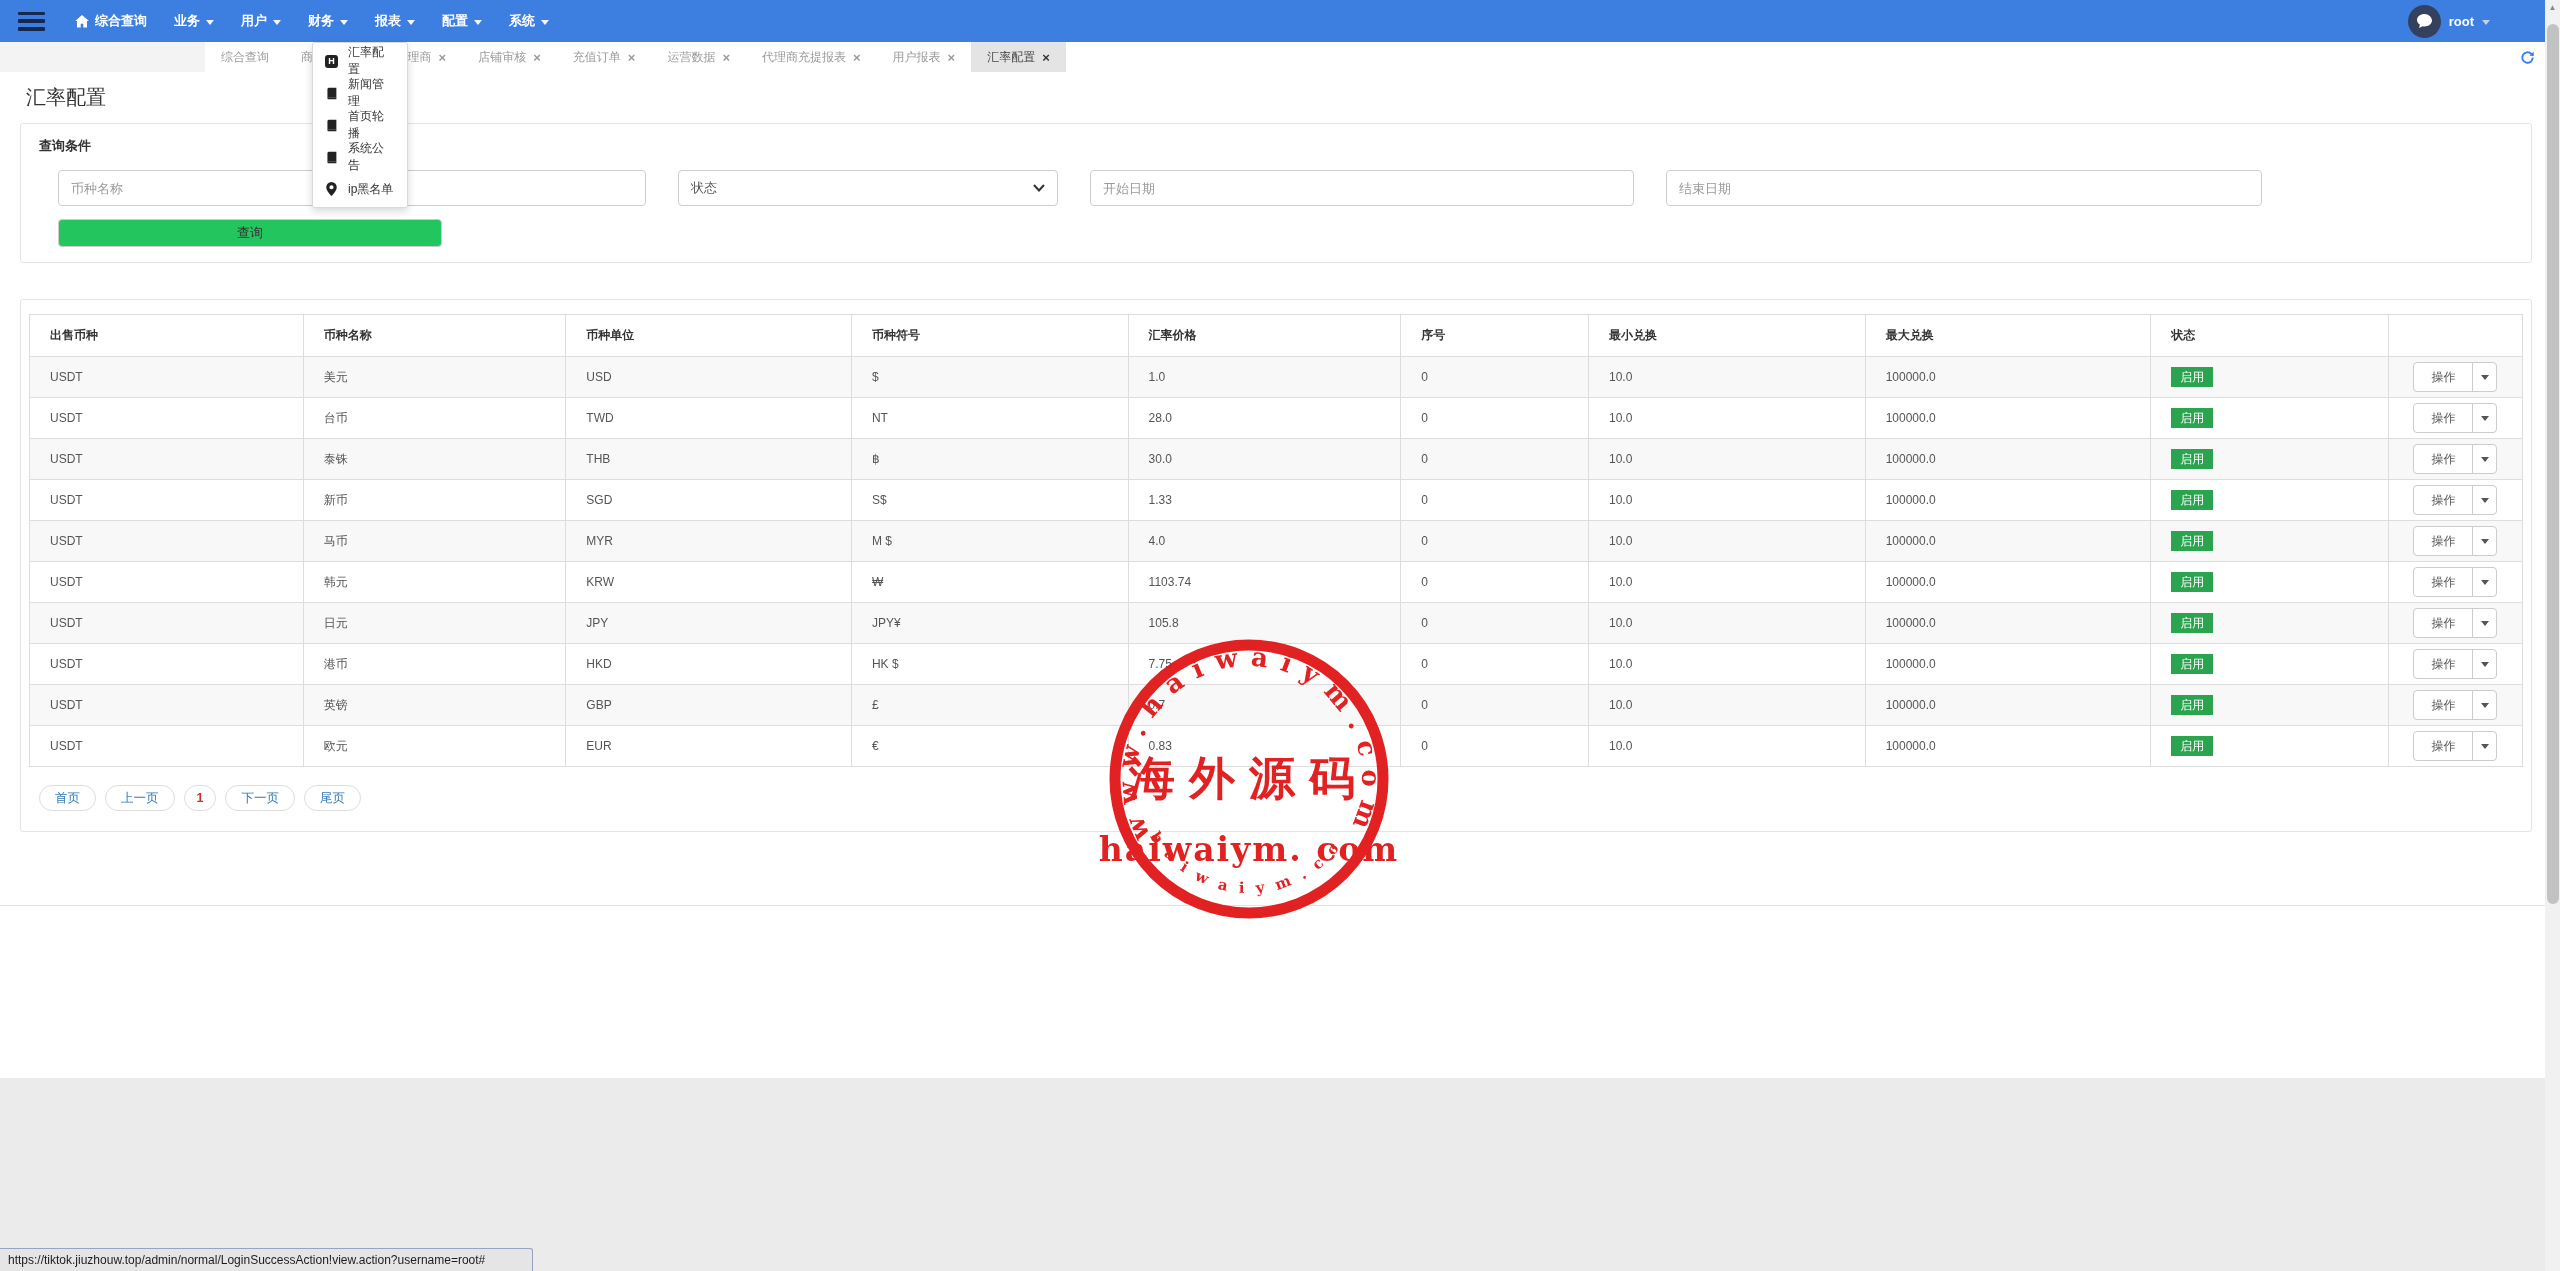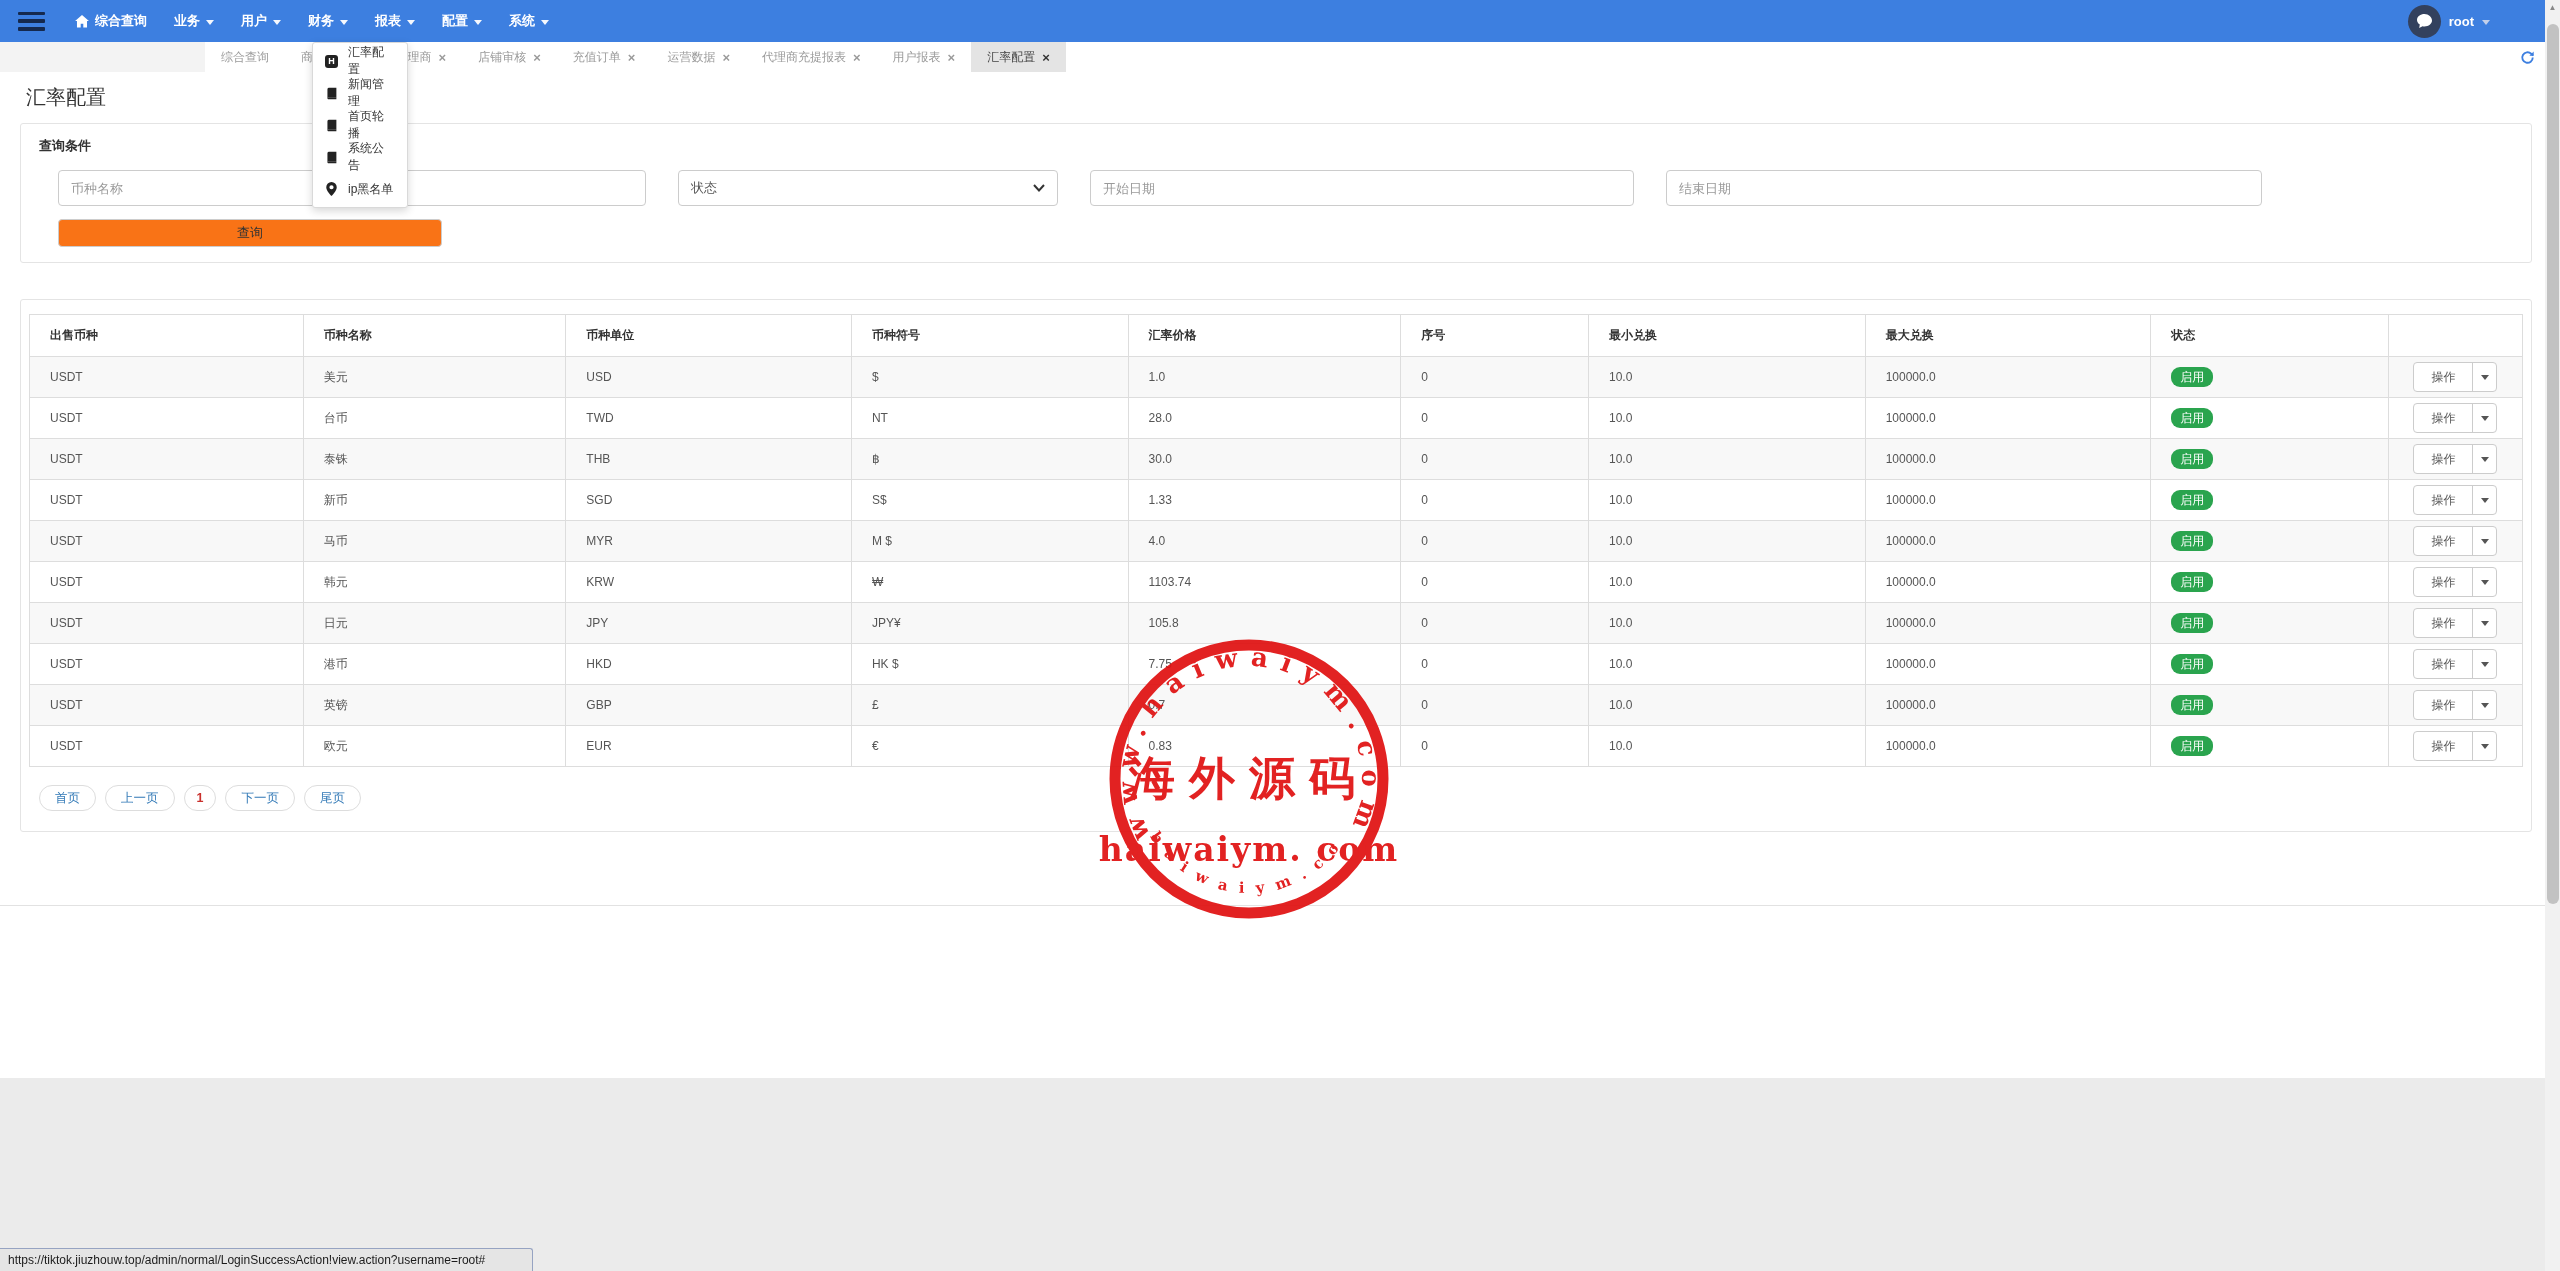--- a/index.html
+++ b/index.html
@@ -39,28 +39,28 @@
   
   .main{padding:8px 28px 0 20px;}
   .page-title{font-size:20px;font-weight:500;color:#333;margin:4px 0 12px 6px;}
   .card{border:1px solid #e4e4e4;border-radius:3px;background:#fff;}
   .card-title{font-size:13px;font-weight:700;color:#333;margin:13px 0 0 18px;}
   .form-row{display:flex;gap:32px;margin:15px 28px 0 37px;}
   .q-input{height:36px;border:1px solid #ccc;border-radius:4px;font-size:13px;color:#333;padding:0 12px;outline:none;font-family:inherit;}
   .q-input::placeholder{color:#9a9a9a;}
   .w1{width:588px;}.w3{width:544px;}.w4{width:596px;}
   .select-box{width:380px;height:36px;border:1px solid #ccc;border-radius:4px;display:flex;align-items:center;justify-content:space-between;padding:0 12px;font-size:13px;color:#555;cursor:pointer;background:#fff;}
-  .query-btn{display:block;margin:13px 0 15px 37px;width:384px;height:28px;background:#f97316;border:1px solid #ccc;border-radius:4px;font-size:13px;color:#333;cursor:pointer;font-family:Liberation Serif, serif;}
+  .query-btn{display:block;margin:13px 0 15px 37px;width:384px;height:28px;background:#22c55e;border:1px solid #ccc;border-radius:4px;font-size:13px;color:#333;cursor:pointer;font-family:Liberation Serif, serif;}
   .results-card{margin-top:36px;padding-bottom:18px;}
   table{border-collapse:collapse;margin:14px 8px 0 8px;table-layout:fixed;}
   th,td{border:1px solid #ddd;font-size:12px;text-align:left;padding:0 20px;overflow:hidden;white-space:nowrap;}
   th{height:42px;color:#333;font-weight:700;}
   td{height:41px;color:#555;}
   tbody tr:nth-child(odd){background:#f8f8f8;}
-  .badge{display:inline-block;background:var(--c-badge_green,#2aa44e);color:#fff;font-size:12px;padding:3px 9px;border-radius:9px;line-height:1.2;}
+  .badge{display:inline-block;background:var(--c-badge_green,#2aa44e);color:#fff;font-size:12px;padding:3px 9px;border-radius:0;line-height:1.2;}
   .action-cell{text-align:center;padding:0 8px;}
   .action-btn{display:inline-flex;height:30px;border:1px solid #ccc;border-radius:4px;background:#fff;overflow:hidden;cursor:pointer;vertical-align:middle;}
   .action-label{display:flex;align-items:center;padding:0 17px;font-size:12px;color:#555;}
   .action-caret{display:flex;align-items:center;justify-content:center;width:24px;border-left:1px solid #ccc;}
   .action-caret i{width:0;height:0;border-left:4px solid transparent;border-right:4px solid transparent;border-top:5px solid #555;}
   .pagination{display:flex;gap:9px;margin:18px 0 2px 18px;}
   .page-pill{display:flex;align-items:center;justify-content:center;height:26px;padding:0 15px;border:1px solid #ddd;border-radius:14px;background:#fff;font-size:12.5px;color:var(--c-link_blue,#337ab7);cursor:pointer;text-decoration:none;}
   .page-pill.current{color:var(--c-current_red,#c9302c);font-weight:700;padding:0 12px;}
 
   .divider{position:absolute;left:0;right:15px;top:905px;height:1px;background:#e2e2e2;}

